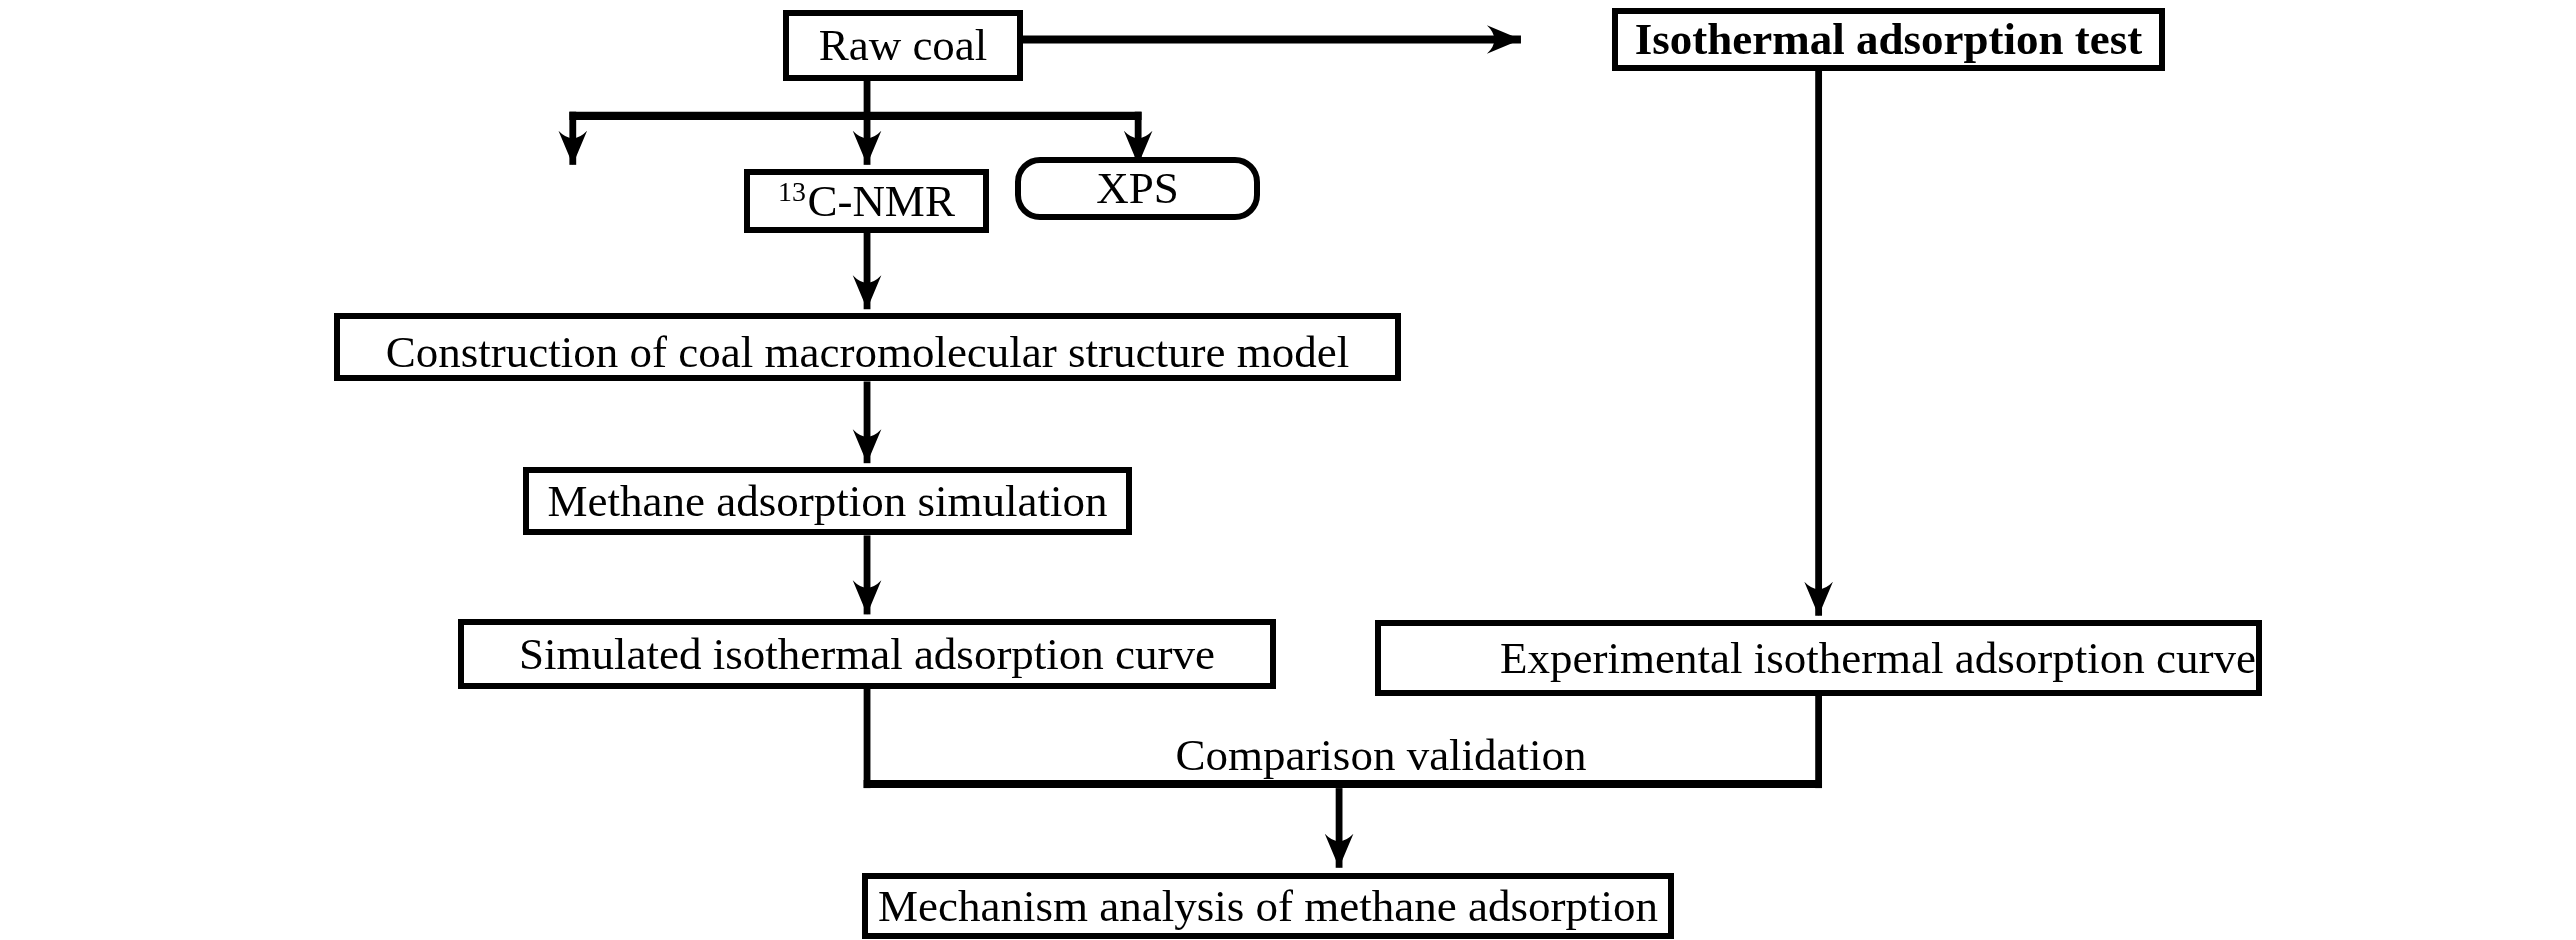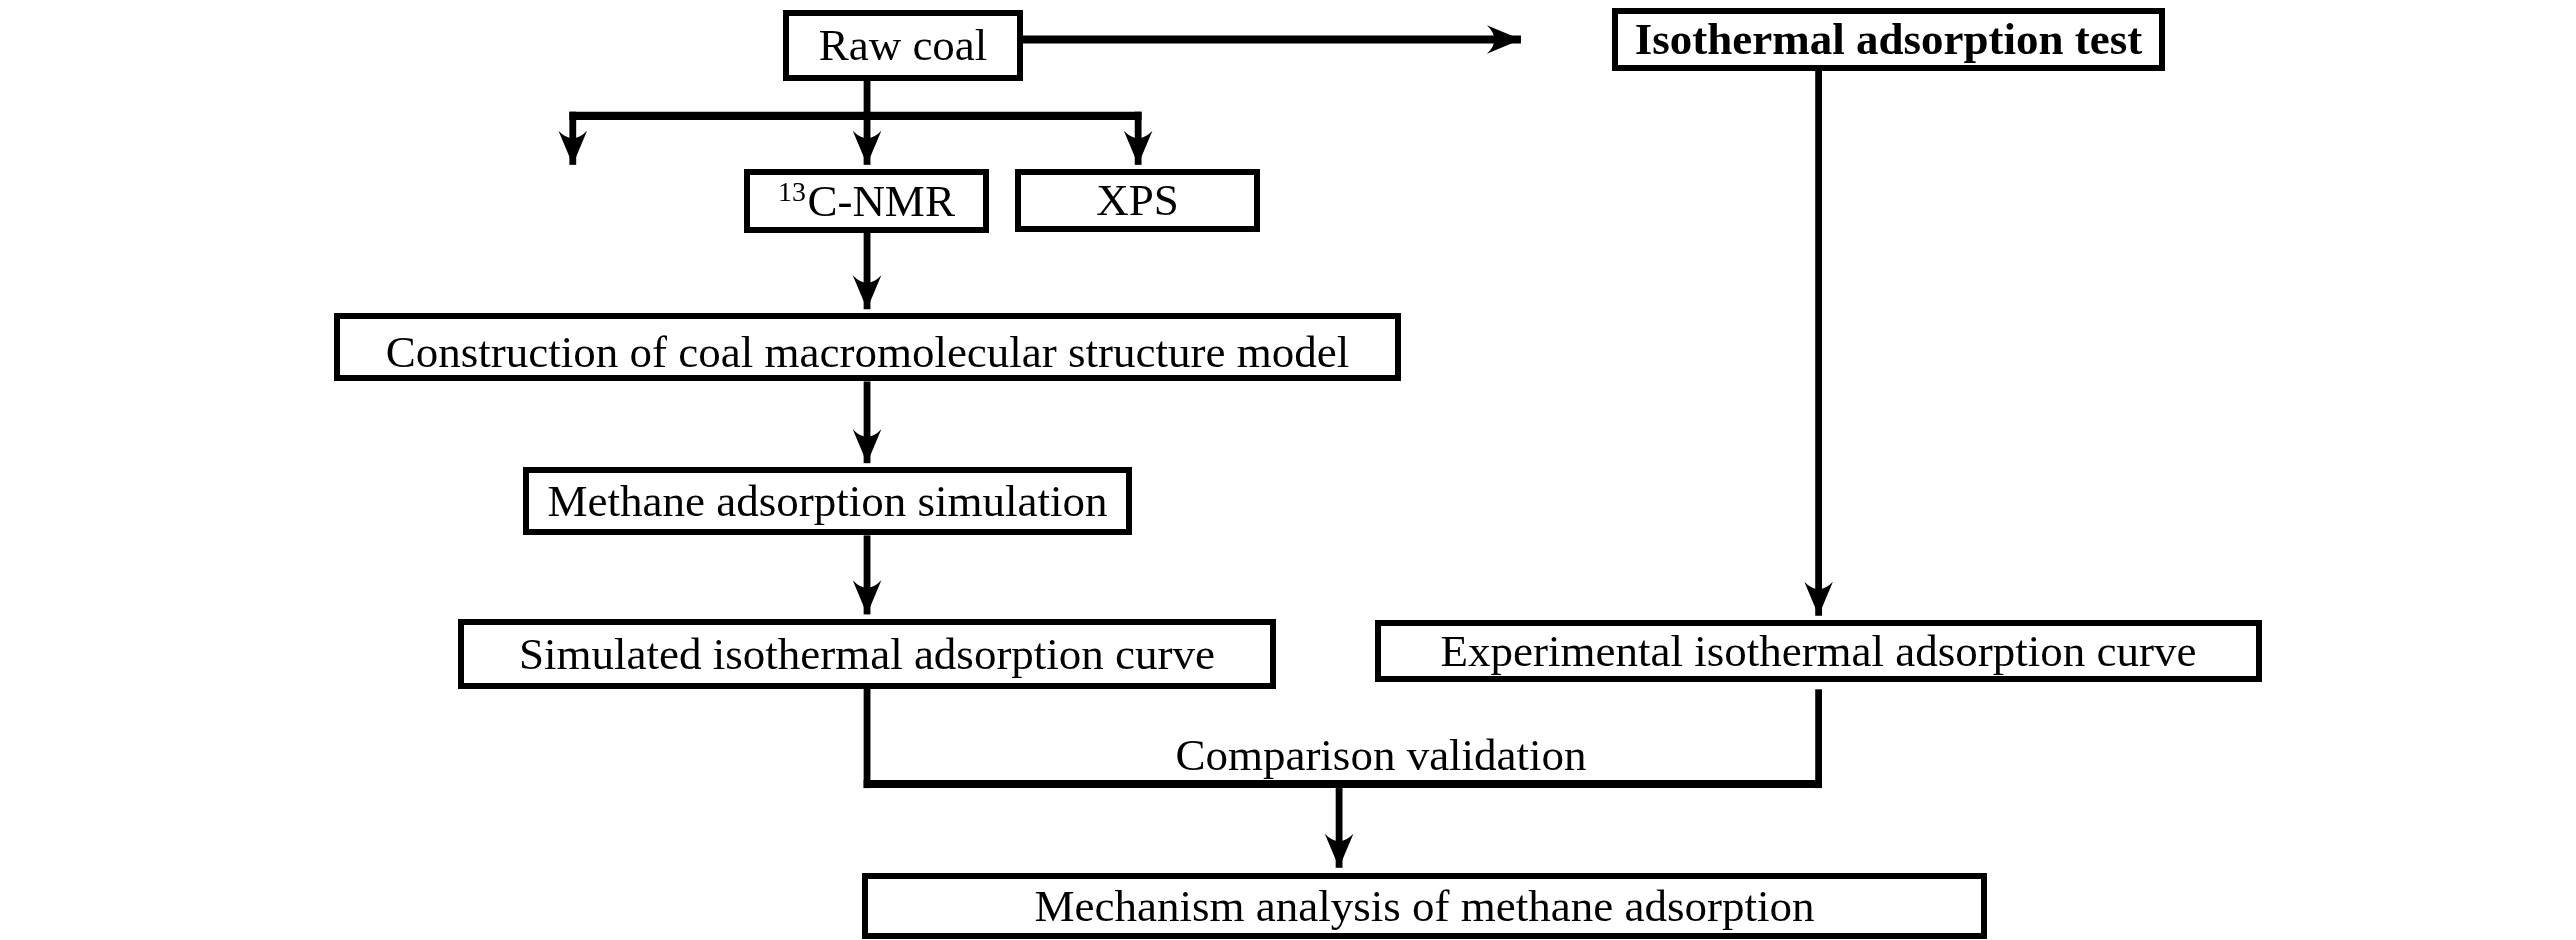--- a/index.html
+++ b/index.html
@@ -111,42 +111,42 @@
 
   <div class="box" style="left:1612px; top:8.2px; width:553px; height:63px;font-weight:bold;">
     <span class="label">Isothermal adsorption test</span>
   </div>
 
 
   <div class="box" style="left:744px; top:169px; width:245px; height:64px;">
     <span class="label"><span class="sup">13</span><span>C-NMR</span></span>
   </div>
 
-  <div class="box" style="left:1015px; top:169px; width:245px; height:63px;">
+  <div class="box" style="left:1015px; top:157px; width:245px; height:63px;border-radius:25px;">
     <span class="label">XPS</span>
   </div>
 
   <div class="box" style="left:334px; top:313px; width:1067px; height:68px;align-items:flex-end;">
     <span class="label">Construction of coal macromolecular structure model</span>
   </div>
 
   <div class="box" style="left:523px; top:467px; width:609px; height:68px;">
     <span class="label">Methane adsorption simulation</span>
   </div>
 
   <div class="box" style="left:458px; top:619px; width:818px; height:70px;">
     <span class="label">Simulated isothermal adsorption curve</span>
   </div>
 
-  <div class="box" style="left:1375px; top:620px; width:887px; height:62px;">
+  <div class="box" style="left:1375px; top:620px; width:887px; height:76px;justify-content:flex-end;">
     <span class="label">Experimental isothermal adsorption curve</span>
   </div>
 
   <div class="floating-label" style="left:904px; top:731px; width:954px; height:49px;">
     <span>Comparison validation</span>
   </div>
 
-  <div class="box" style="left:862px; top:873px; width:1125px; height:66px;">
+  <div class="box" style="left:862px; top:873px; width:812px; height:66px;">
     <span class="label">Mechanism analysis of methane adsorption</span>
   </div>
 
 </div>
 
 
 </body></html>

